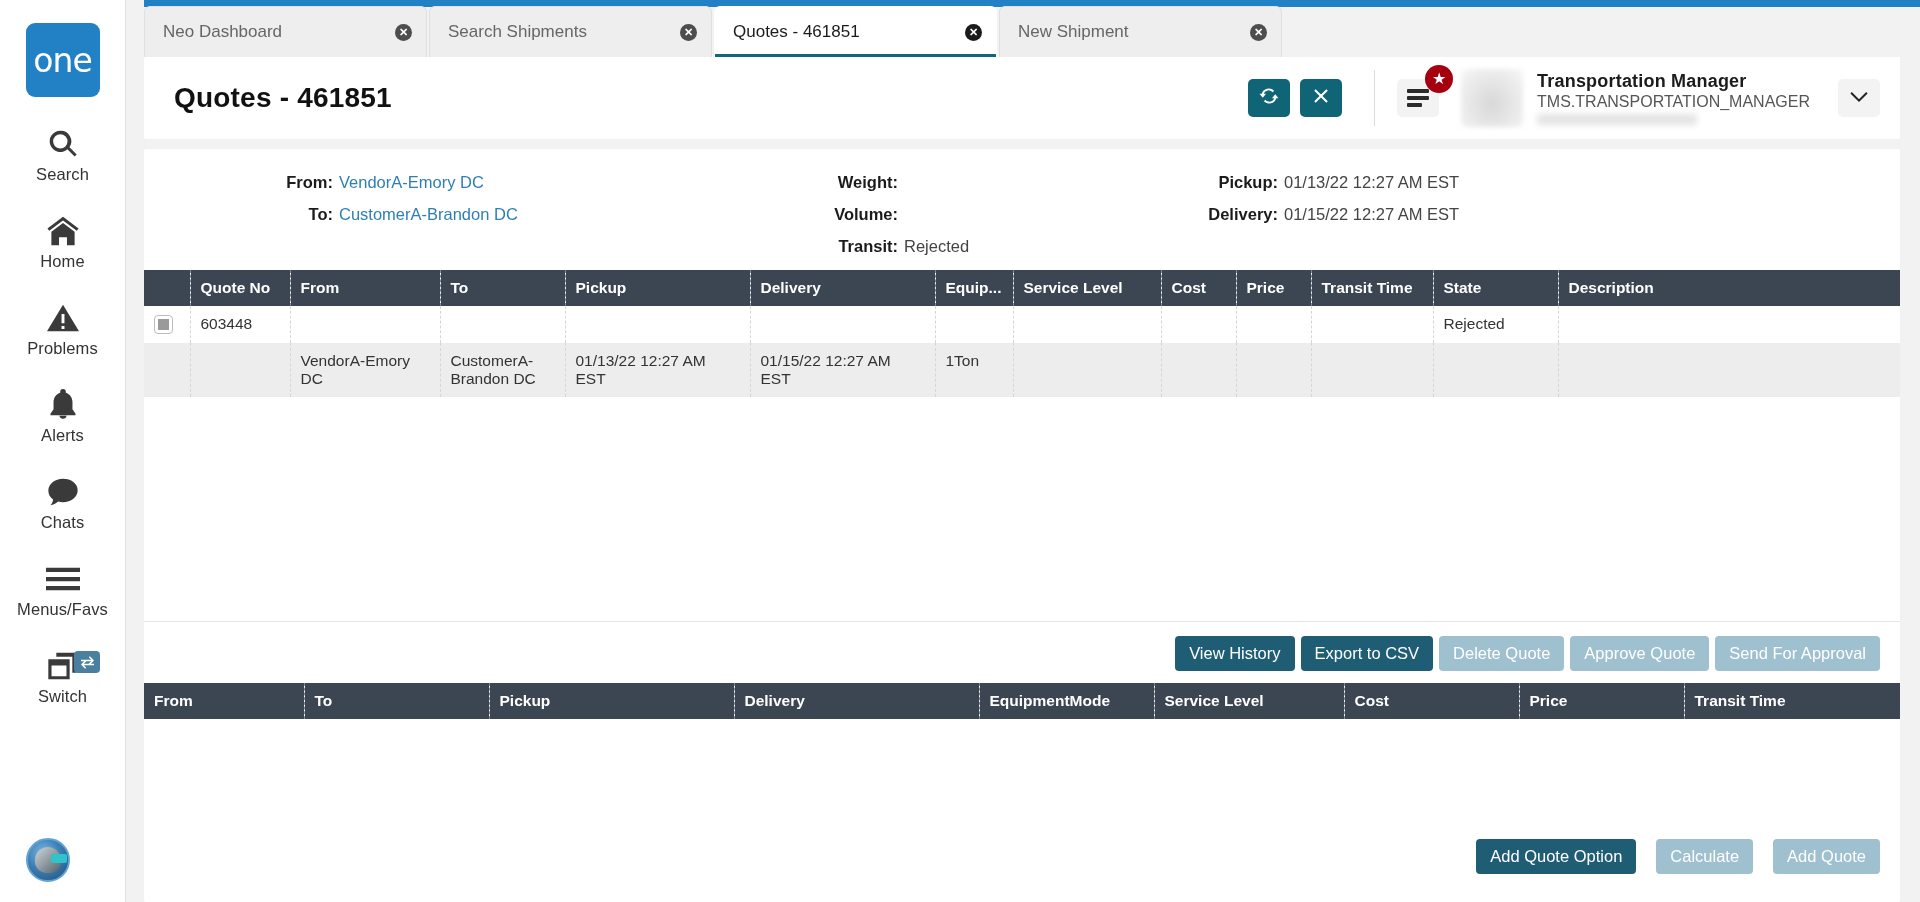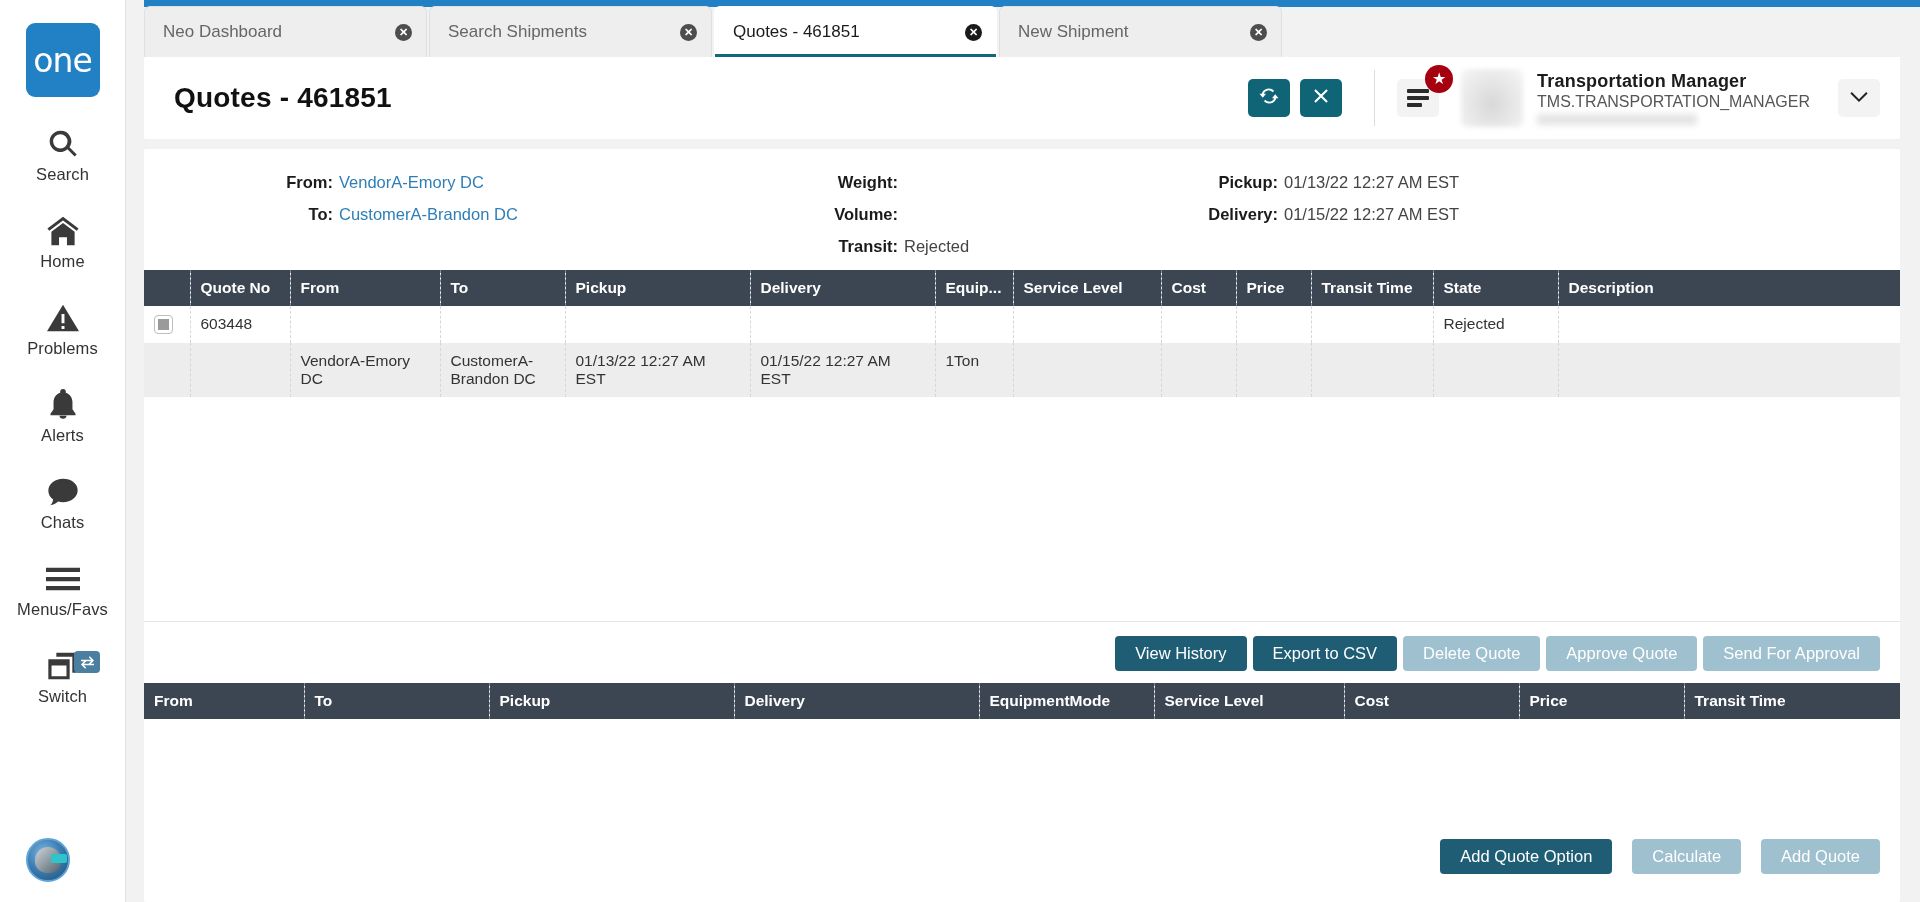--- a/index.html
+++ b/index.html
@@ -180,21 +180,21 @@
   }
   .chk i { width: 11px; height: 11px; background:#9a9a9a; display:block; }
   .col-chk { width: 46px; }
 
   .table-fill { flex: 1 1 auto; background:#fff; }
   .btn-row {
     display:flex; justify-content:flex-end; align-items:center; gap: 6px;
     padding: 14px 20px 12px 0; border-top:1px solid #e6e6e6; background:#fff;
   }
   .btn {
-    font-size: 16.5px; color:#fff; padding: 8px 20px; border-radius: 4px;
+    font-size: 16.5px; color:#fff; padding: 8px 14px; border-radius: 4px;
     cursor:pointer; white-space:nowrap; line-height:1.15;
   }
   .btn.primary { background:#1f5d74; }
   .btn.muted { background:#9fc0cf; }
 
   .table2-wrap { background:#fff; }
   .table2-body { height: 108px; background:#fff; }
   .btn-row2 {
     display:flex; justify-content:flex-end; align-items:center; gap: 20px;
     padding: 12px 20px 14px 0; background:#fff;

